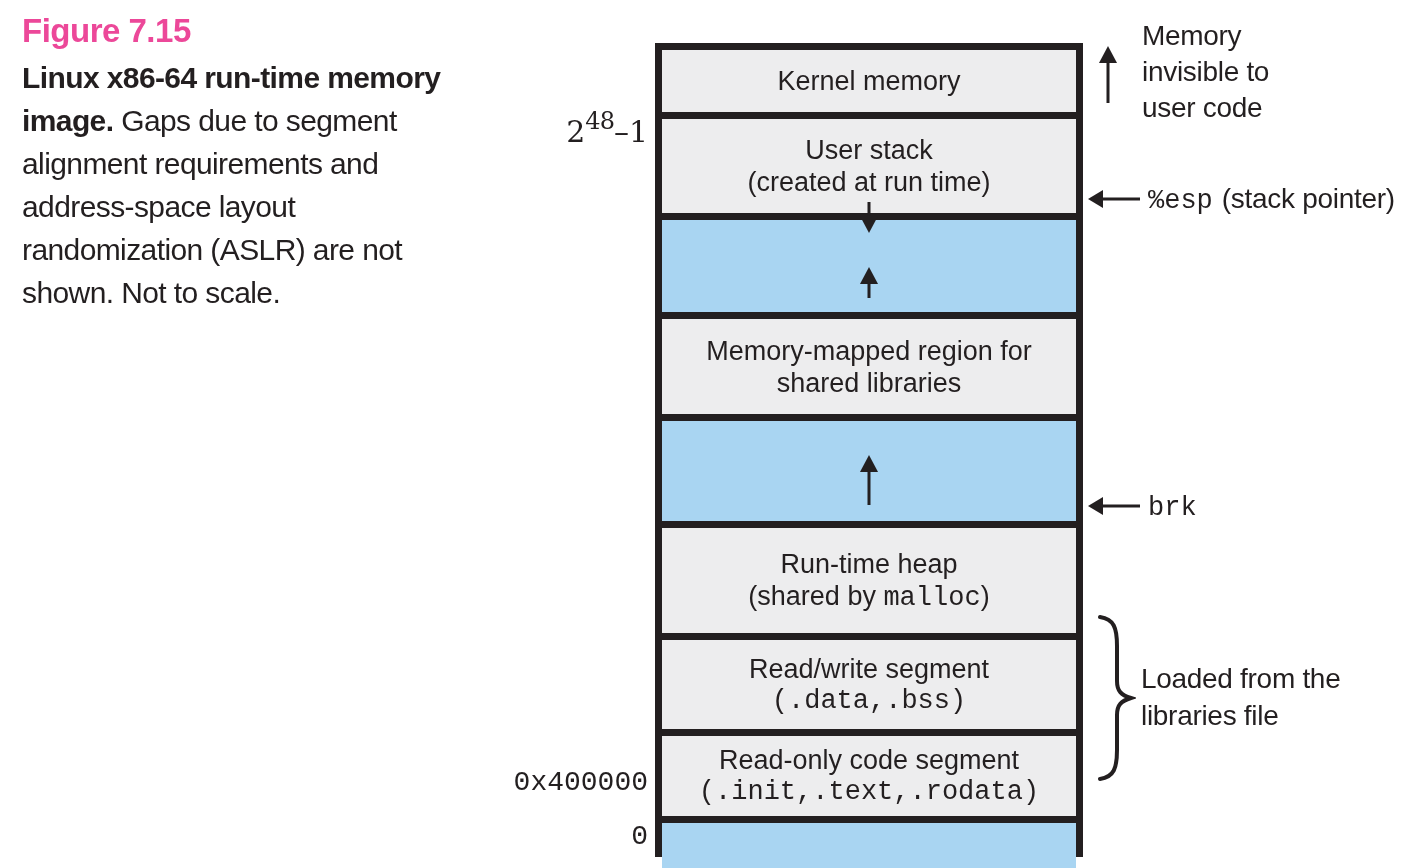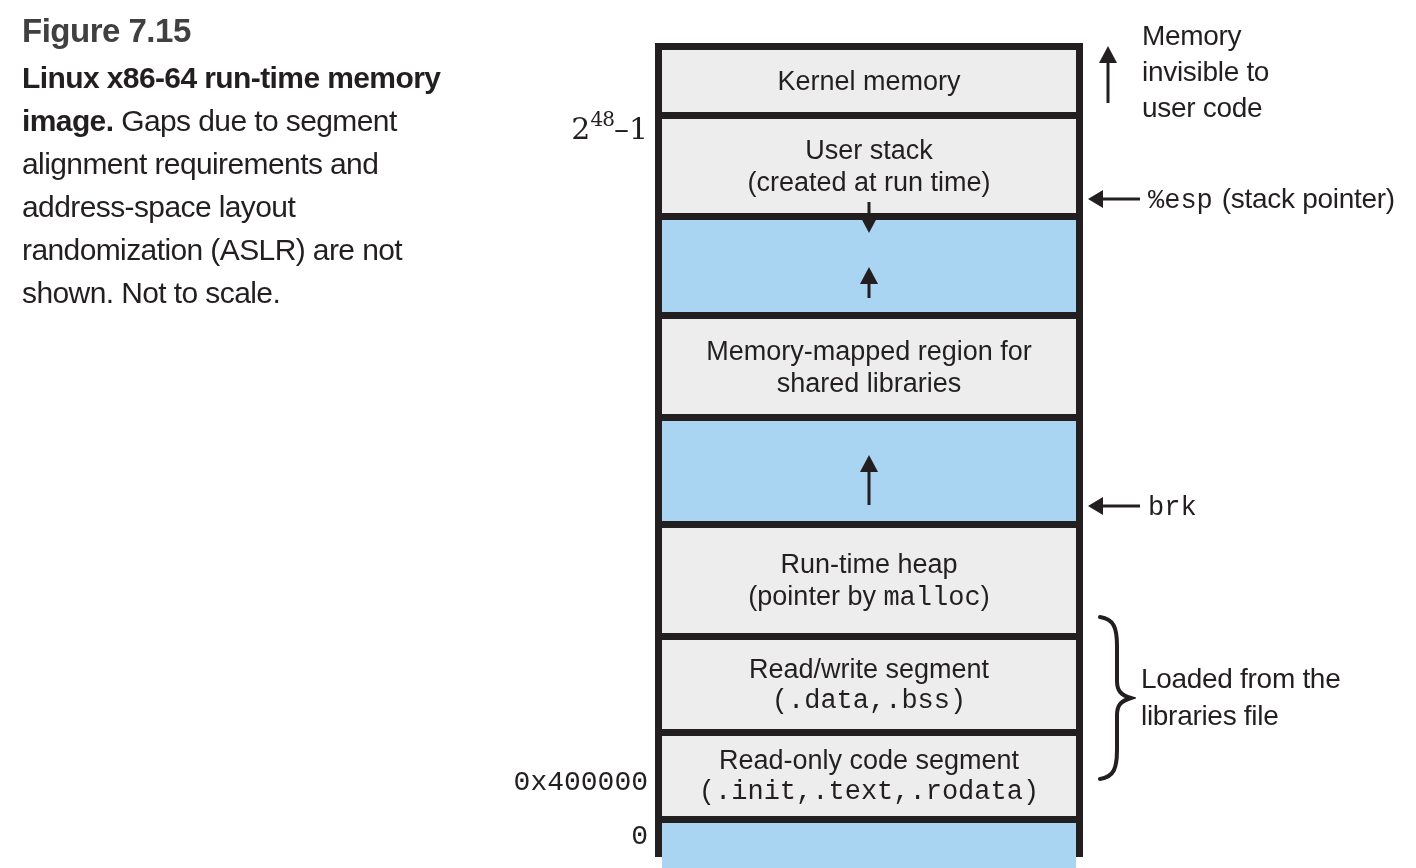--- a/index.html
+++ b/index.html
@@ -7,21 +7,21 @@
     position:relative;
     width:1416px;height:868px;
     background:#ffffff;
     font-family:"Liberation Sans", sans-serif;
     color:#231f20;
     overflow:hidden;
   }
   
   #caption{position:absolute;left:22px;top:12px;width:432px;}
   #caption .fig-num{
-    font-size:33px;font-weight:bold;color:#404040;
+    font-size:33px;font-weight:bold;color:#ec4899;
     letter-spacing:-0.5px;margin:0 0 6px 0;
   }
   #caption p{
     margin:0;font-size:30px;line-height:43px;letter-spacing:-0.6px;
   }
   #caption .cap-bold{font-weight:bold;}
   
   #membox{
     position:absolute;left:655px;top:43px;width:428px;height:814px;
     box-sizing:border-box;border:7px solid #231f20;background:#14b8a6;
@@ -33,21 +33,21 @@
     border-bottom:7px solid #231f20;
   }
   .seg:last-child{border-bottom:none;}
   .seg.gray{background:#ededee;}
   .seg.blue{background:#a9d5f2;}
   .seg .line{font-size:27px;line-height:32px;}
   .mono{font-family:"Liberation Mono", monospace;font-size:27px;}
   
   .addr{position:absolute;text-align:right;}
   #addr-top{left:500px;width:148px;top:109px;font-family:"DejaVu Serif", serif;font-size:30px;}
-  #addr-top sup{font-size:20px;position:relative;top:-2px;letter-spacing:-1px;}
+  #addr-top sup{font-size:24px;position:relative;top:-2px;letter-spacing:-1px;}
   #addr-code{left:490px;width:158px;top:767px;}
   #addr-zero{left:490px;width:158px;top:821px;}
   .addr .mono{font-size:28px;}
   
   .varrow{position:absolute;width:18px;}
   .varrow .shaft{position:absolute;left:50%;transform:translateX(-50%);width:3px;background:#231f20;}
   .varrow .head-down{position:absolute;bottom:0;left:50%;transform:translateX(-50%);
     width:0;height:0;border-left:9px solid transparent;border-right:9px solid transparent;
     border-top:17px solid #231f20;}
   .varrow .head-up{position:absolute;top:0;left:50%;transform:translateX(-50%);
@@ -88,21 +88,21 @@
       <div class="line">(created at run time)</div>
     </div>
     <div class="seg blue" style="height:99px"></div>
     <div class="seg gray" style="height:102px">
       <div class="line">Memory-mapped region for</div>
       <div class="line">shared libraries</div>
     </div>
     <div class="seg blue" style="height:107px"></div>
     <div class="seg gray" style="height:112px">
       <div class="line">Run-time heap</div>
-      <div class="line"><span>(pointer by </span><span class="mono">malloc</span><span>)</span></div>
+      <div class="line"><span>(shared by </span><span class="mono">malloc</span><span>)</span></div>
     </div>
     <div class="seg gray" style="height:96px">
       <div class="line">Read/write segment</div>
       <div class="line mono">(.data,.bss)</div>
     </div>
     <div class="seg gray" style="height:87px">
       <div class="line">Read-only code segment</div>
       <div class="line mono">(.init,.text,.rodata)</div>
     </div>
     <div class="seg blue" style="height:62px"></div>

